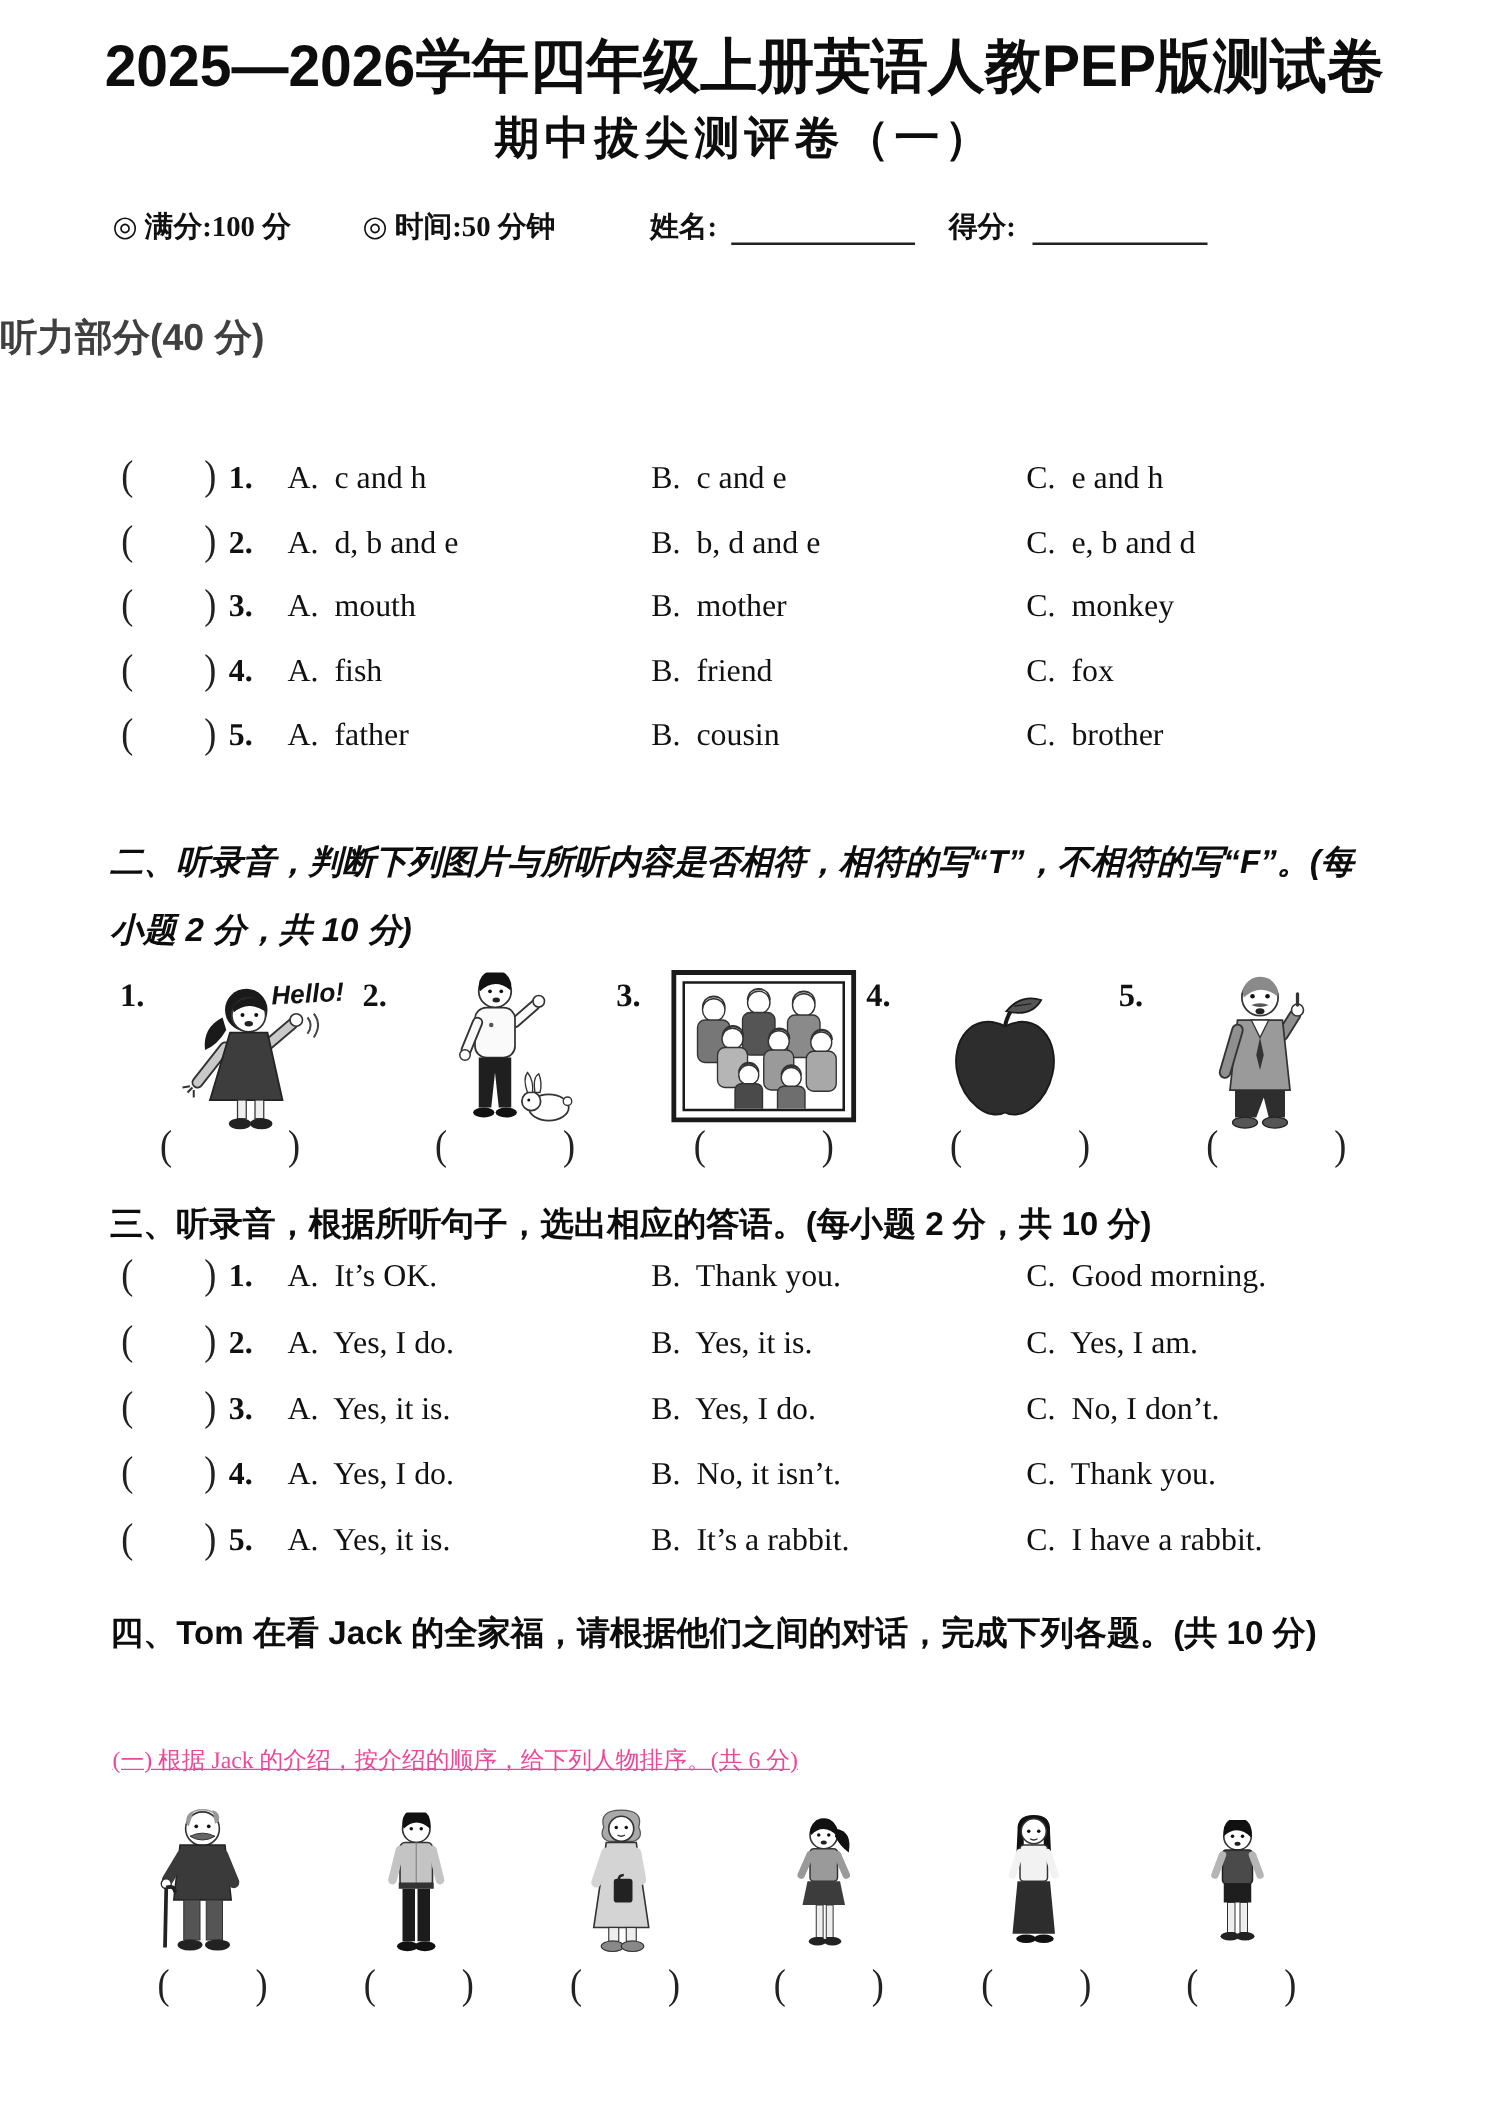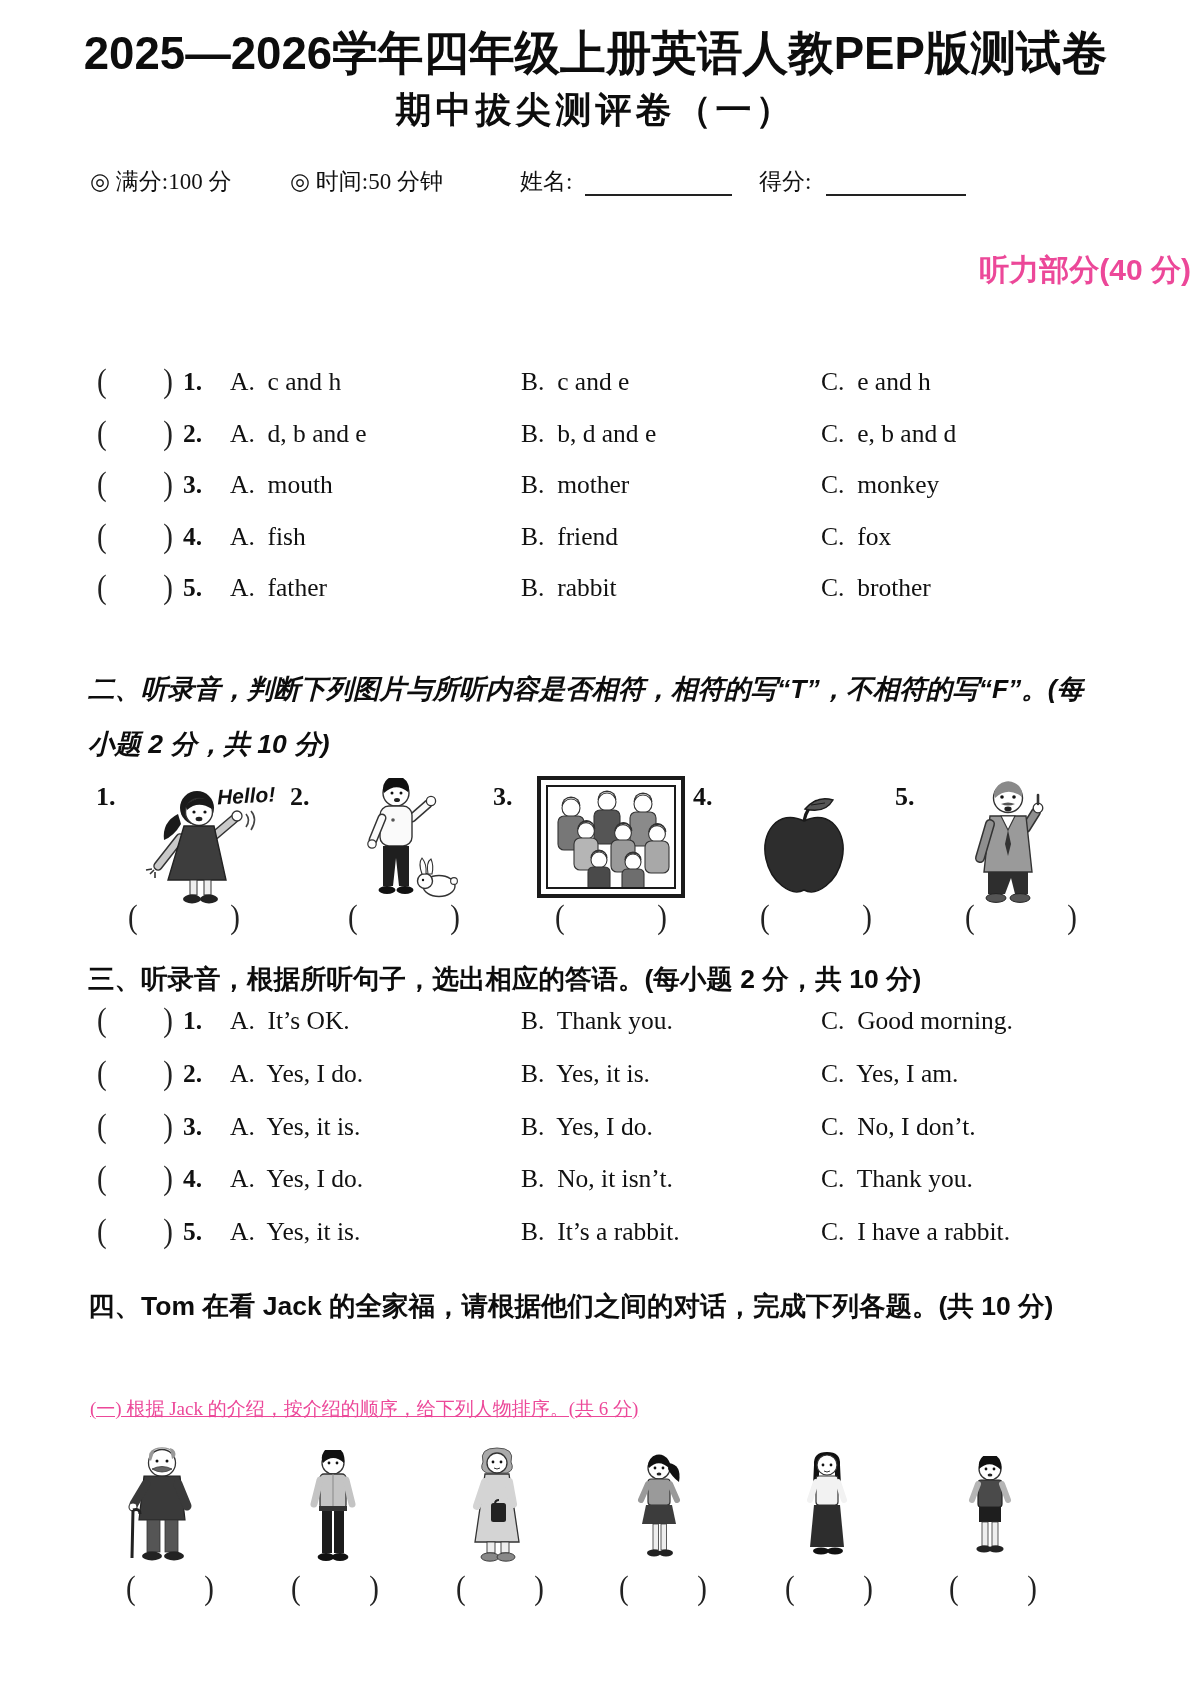--- a/index.html
+++ b/index.html
@@ -16,27 +16,27 @@
     font-family:"Liberation Sans","DejaVu Sans",sans-serif;
     font-weight:900; font-size:47px; letter-spacing:0px; color:#0d0d0d;
     transform:scaleX(0.97); transform-origin:center;
   }
   .subtitle {
     position:absolute; top:86px; left:0; width:100%; text-align:center;
     font-family:"Liberation Sans","DejaVu Sans",sans-serif;
     font-weight:900; font-size:36px; letter-spacing:4px; color:#0d0d0d;
   }
   .meta { position:absolute; top:166px; left:90px; width:1020px; height:42px;
-          font-size:23px; font-weight:400; white-space:pre; }
+          font-size:23px; font-weight:700; white-space:pre; }
   .meta span.item { position:absolute; top:0; }
   .write-line { position:absolute; top:0; height:30px; border-bottom:2px solid #222; }
 
   .section-title {
-    position:absolute; top:250px; left:0; width:100%; text-align:right;
-    font-weight:700; font-size:30px; color:#ec4899;
+    position:absolute; top:250px; left:0; width:100%; text-align:left;
+    font-weight:700; font-size:30px; color:#404040;
     font-family:"Liberation Sans","DejaVu Sans",sans-serif;
   }
   .part-heading {
     position:absolute; left:88px;
     font-family:"Liberation Sans","DejaVu Sans",sans-serif;
     font-weight:700; font-size:26.5px; line-height:55px; color:#0d0d0d;
   }
   .sub-heading {
     position:absolute; left:90px; font-size:19px; line-height:34px; color:#ec4899;
     white-space:pre;
@@ -125,21 +125,21 @@
     <span class="opt b">B.  friend</span>
     <span class="opt c">C.  fox</span>
   </div>
   <div class="opt-row" style="top:573px">
     <div class="blank" style="left:97px; width:76px;">
         <span>(</span>
         <span>)</span>
       </div>
     <span class="qnum">5.</span>
     <span class="opt a">A.  father</span>
-    <span class="opt b">B.  rabbit</span>
+    <span class="opt b">B.  cousin</span>
     <span class="opt c">C.  brother</span>
   </div>
 
   <div class="part-heading" style="top:662px; width:1018px;font-style:italic;">二、听录音，判断下列图片与所听内容是否相符，相符的写“T”，不相符的写“F”。(每小题 2 分，共 10 分)</div>
 
   <div class="figure-strip" style="top:776px; height:162px;">
     <span class="fig-num" style="left:96px;  top:6px;">1.</span>
     <span class="fig-num" style="left:290px; top:6px;">2.</span>
     <span class="fig-num" style="left:493px; top:6px;">3.</span>
     <span class="fig-num" style="left:693px; top:6px;">4.</span>

